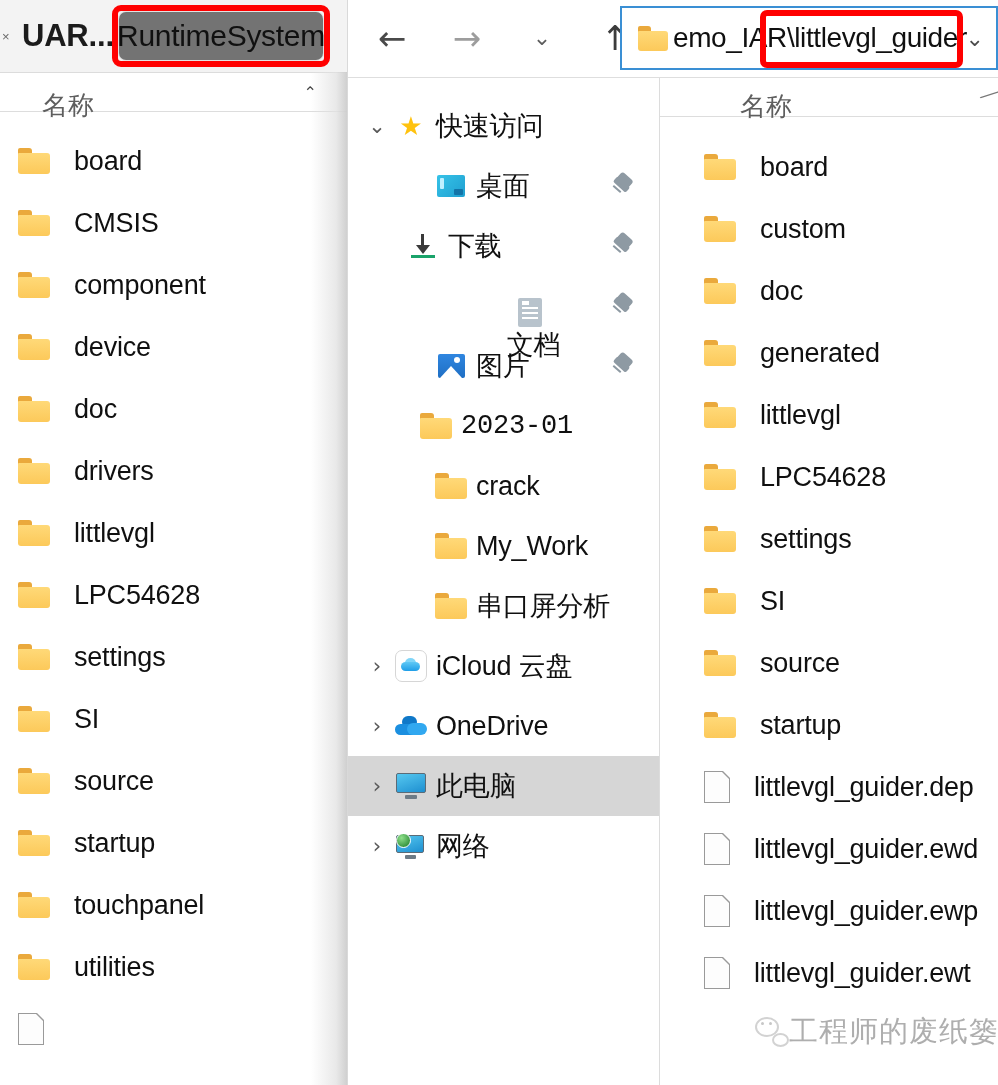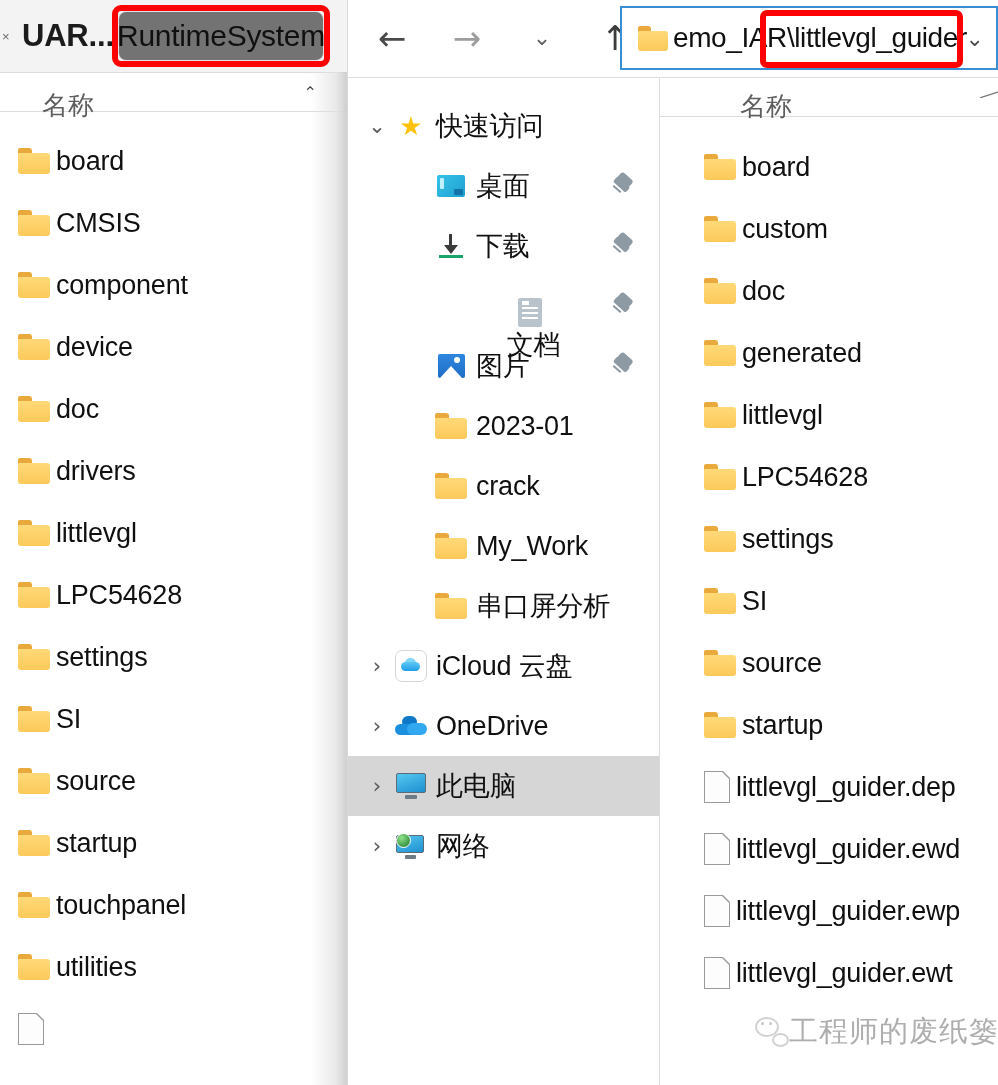--- a/index.html
+++ b/index.html
@@ -131,21 +131,21 @@
   .file-row {
     display: flex;
     align-items: center;
     height: 62px;
     padding-left: 18px;
     box-sizing: border-box;
   }
   .file-row .label {
     font-size: 27px;
     color: #101010;
-    margin-left: 6px;
+    margin-left: 24px;
     white-space: nowrap;
     letter-spacing: -0.2px;
   }
 
   
   .ic-folder {
     position: relative;
     width: 32px;
     height: 26px;
     flex: 0 0 auto;
@@ -820,21 +820,21 @@
             <span class="tree-icon">
               <div class="ic-desktop"></div>
             </span>
             <span class="tree-label">桌面</span>
             <span class="pin">
               <div class="neck"></div>
               <div class="head"></div>
               <div class="needle"></div>
             </span>
           </div>
-          <div class="tree-row" style="padding-left: 52px;">
+          <div class="tree-row" style="padding-left: 24px;">
             <span class="tw blank">&nbsp;</span>
             <span class="tree-icon">
               <div class="ic-download">
                 <div class="sh"></div>
                 <div class="ar"></div>
                 <div class="base"></div>
               </div>
             </span>
             <span class="tree-label">下载</span>
             <span class="pin">
@@ -860,21 +860,21 @@
             <span class="tree-icon">
               <div class="ic-pic"></div>
             </span>
             <span class="tree-label">图片</span>
             <span class="pin">
               <div class="neck"></div>
               <div class="head"></div>
               <div class="needle"></div>
             </span>
           </div>
-          <div class="tree-row" style="padding-left: 52px;">
+          <div class="tree-row" style="padding-left: 37px; font-family: Liberation Mono, monospace;">
             <span class="tw blank">&nbsp;</span>
             <span class="tree-icon">
               <div class="ic-folder">
                 <div class="tab"></div>
                 <div class="body"></div>
               </div>
             </span>
             <span class="tree-label">2023-01</span>
           </div>
           <div class="tree-row" style="padding-left: 52px;">

